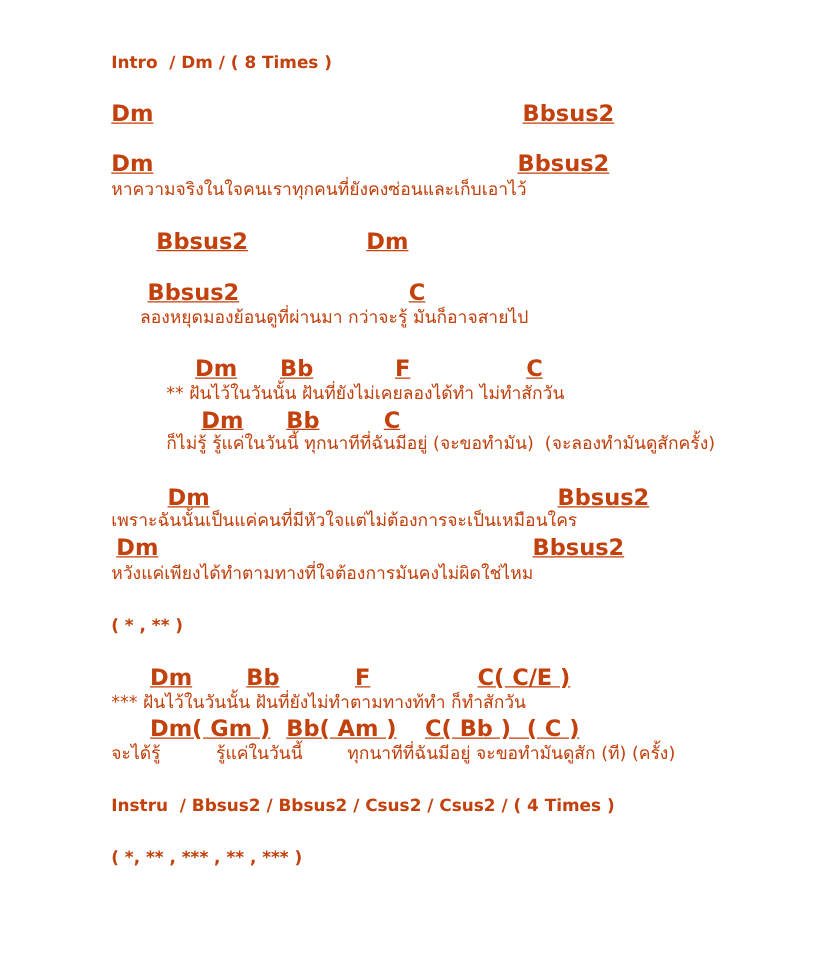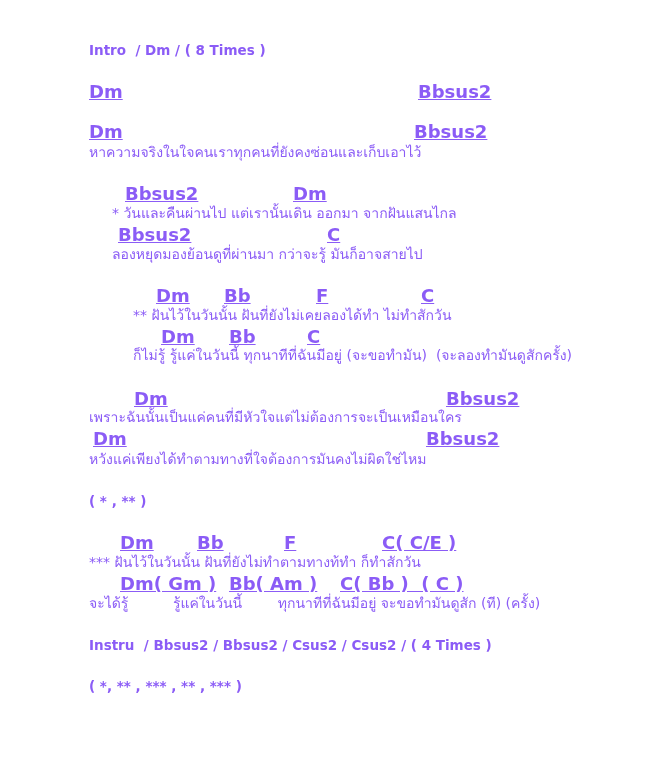--- a/index.html
+++ b/index.html
@@ -1,21 +1,21 @@
 <!DOCTYPE html>
 <html><head>
   <meta charset="utf-8">
   <style>
     html, body { margin: 0; padding: 0; background: #ffffff; }
     body { width: 670px; height: 776px; position: relative; overflow: hidden; }
     .page { position: absolute; left: 0; top: 0; width: 670px; height: 776px; background: #ffffff; }
     .ln {
       position: absolute;
       white-space: pre;
-      color: #8b5cf6;
+      color: #c2410c;
       font-family: "DejaVu Sans", sans-serif;
       line-height: 18px;
     }
     .chord { font-weight: bold; font-size: 18px; text-decoration: underline; }
     .lyric { font-size: 14px; }
     .head { font-weight: bold; font-size: 13.5px; }
   </style>
 </head>
 <body>
 
@@ -25,21 +25,20 @@
 
   <div class="ln chord" style="left:89px; top:83px;">Dm</div>
   <div class="ln chord" style="left:418px; top:83px;">Bbsus2</div>
 
   <div class="ln chord" style="left:89px; top:123px;">Dm</div>
   <div class="ln chord" style="left:414px; top:123px;">Bbsus2</div>
   <div class="ln lyric" style="left:89px; top:143px;">หาความจริงในใจคนเราทุกคนที่ยังคงซ่อนและเก็บเอาไว้</div>
 
   <div class="ln chord" style="left:125px; top:185px;">Bbsus2</div>
   <div class="ln chord" style="left:293px; top:185px;">Dm</div>
-  <div class="ln lyric" style="left:112px; top:204px;">* วันและคืนผ่านไป แต่เรานั้นเดิน ออกมา จากฝันแสนไกล</div>
 
   <div class="ln chord" style="left:118px; top:226px;">Bbsus2</div>
   <div class="ln chord" style="left:327px; top:226px;">C</div>
   <div class="ln lyric" style="left:112px; top:245px;">ลองหยุดมองย้อนดูที่ผ่านมา กว่าจะรู้ มันก็อาจสายไป</div>
 
   <div class="ln chord" style="left:156px; top:287px;">Dm</div>
   <div class="ln chord" style="left:224px; top:287px;">Bb</div>
   <div class="ln chord" style="left:316px; top:287px;">F</div>
   <div class="ln chord" style="left:421px; top:287px;">C</div>
   <div class="ln lyric" style="left:133px; top:306px;">** ฝันไว้ในวันนั้น ฝันที่ยังไม่เคยลองได้ทำ ไม่ทำสักวัน</div>

